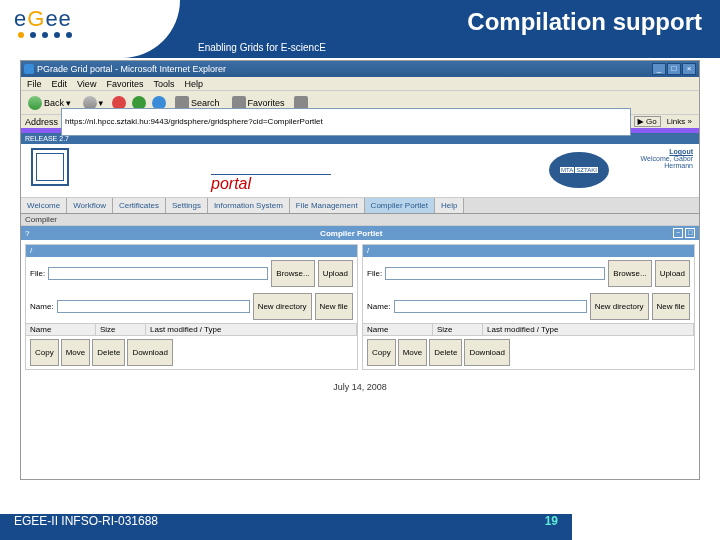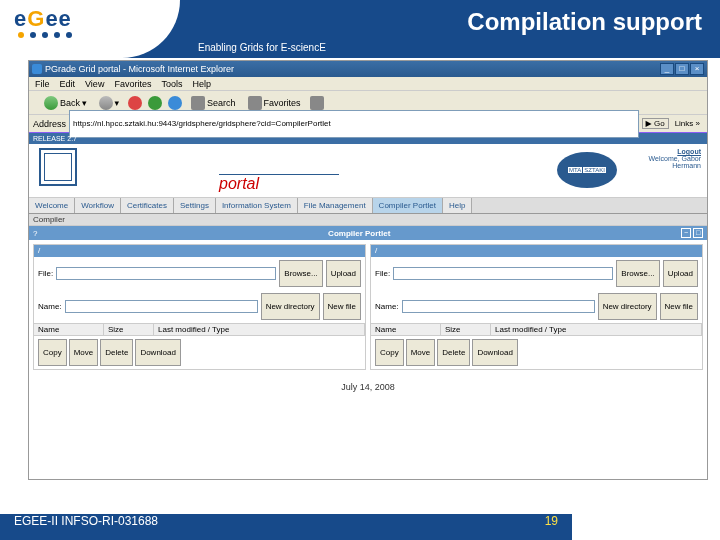--- a/index.html
+++ b/index.html
@@ -1,42 +1,42 @@
 <!DOCTYPE html>
 <html><head>
 <meta charset="utf-8">
 <style>
 *{box-sizing:border-box;margin:0;padding:0;font-family:Arial,sans-serif}
 body{width:720px;height:540px;background:#fff;overflow:hidden;position:relative}
 .hdr{height:58px;background:#174a8a;position:relative}
 .logo-wrap{position:absolute;left:0;top:0;width:180px;height:58px;background:#fff;border-radius:0 0 90px 0}
-.egee-logo{position:absolute;left:14px;top:6px;font-size:22px;font-weight:bold;letter-spacing:1px}
+.egee-logo{position:absolute;left:14px;top:6px;font-size:22px;font-weight:normal;letter-spacing:1px}
 .egee-logo .e1{color:#174a8a}.egee-logo .g{color:#f5a400}.egee-logo .e2{color:#174a8a}
 .egee-dots{position:absolute;left:18px;top:32px;display:flex;gap:6px}
 .egee-dots span{width:6px;height:6px;border-radius:50%;background:#174a8a;display:inline-block}
 .egee-dots span:first-child{background:#f5a400}
 .title{position:absolute;right:18px;top:8px;color:#fff;font-size:24px;font-weight:bold}
 .tagline{position:absolute;left:198px;top:42px;color:#fff;font-size:10px}
-.browser{position:absolute;left:28px;top:60px;width:680px;height:420px;border:1px solid #999;background:#fef9c3;font-size:9px}
+.browser{position:absolute;left:20px;top:60px;width:680px;height:420px;border:1px solid #999;background:#fef9c3;font-size:9px}
 .titlebar{height:16px;background:linear-gradient(#3b6ea5,#2a5a8f);color:#fff;display:flex;align-items:center;padding:0 3px;justify-content:space-between}
 .titlebar-left{display:flex;align-items:center;gap:3px}
 .tb-ie{width:10px;height:10px;background:#3a8bd8;border-radius:2px}
 .tb-btns{display:flex;gap:1px}
 .tb-btns span{width:14px;height:12px;background:#5b8fc7;border:1px solid #1a4a7f;display:inline-block;text-align:center;line-height:10px;font-size:8px;color:#fff}
 .menubar{height:14px;background:#ece9d8;display:flex;gap:10px;padding:0 6px;align-items:center;border-bottom:1px solid #ccc}
-.toolbar{height:24px;background:#ece9d8;display:flex;align-items:center;gap:6px;padding:0 12px;border-bottom:1px solid #ccc}
+.toolbar{height:24px;background:#ece9d8;display:flex;align-items:center;gap:6px;padding:0 4px;border-bottom:1px solid #ccc}
 .tb-btn{display:flex;align-items:center;gap:2px;padding:1px 3px}
 .tb-ico{width:14px;height:14px;border-radius:50%;display:inline-block}
 .ico-back{background:linear-gradient(#7fc97f,#3a9a3a)}
 .ico-fwd{background:linear-gradient(#bbb,#888)}
 .ico-x{background:#d44}
 .ico-r{background:#3a9a3a}
 .ico-h{background:#3a8bd8}
 .ico-s{background:#888;border-radius:2px}
-.addrbar{height:18px;background:#ece9d8;display:flex;align-items:center;gap:3px;padding:0 4px;border-bottom:1px solid #8b5cf6}
+.addrbar{height:18px;background:#ece9d8;display:flex;align-items:center;gap:3px;padding:0 4px;border-bottom:5px solid #8b5cf6}
 .addr-input{flex:1;height:28px;background:#fff;border:1px solid #7f9db9;padding:0 3px;font-size:8px}
 .go-btn{padding:0 3px;border:1px solid #999;background:#ece9d8;font-size:8px}
 .links{padding:0 3px;font-size:8px}
 .content{background:#fff;height:calc(100% - 72px);overflow:hidden}
 .rel-bar{height:11px;background:#3b6ea5;color:#fff;font-size:7px;padding:0 4px;line-height:11px}
 .portal-hdr{height:54px;background:#fff;position:relative;border-bottom:1px solid #ccc}
 .pgrade-logo{position:absolute;left:10px;top:4px;display:flex;align-items:center;gap:4px}
 .hex{width:38px;height:38px;border:2px solid #2a5a8f;transform:rotate(0deg);position:relative}
 .hex::before{content:"";position:absolute;inset:3px;border:1px solid #2a5a8f}
 .pgrade-txt{font-family:Impact,sans-serif;font-size:22px;color:#2a5a8f;letter-spacing:1px}
@@ -57,21 +57,21 @@
 .panel-path{height:12px;background:#6699cc;color:#fff;font-size:8px;padding:0 4px;line-height:12px}
 .panel-row{display:flex;align-items:center;gap:3px;padding:3px 4px;font-size:8px}
 .panel-row input[type=text]{flex:1;height:13px;border:1px solid #7f9db9;font-size:8px;padding:0 2px}
 .pbtn{padding:0 4px;height:27px;border:1px solid #999;background:#ece9d8;font-size:8px;line-height:12px}
 .thead{display:flex;background:#eee;border-top:1px solid #ccc;border-bottom:1px solid #ccc;font-size:8px}
 .thead div{padding:1px 4px;border-right:1px solid #ccc}
 .th-name{width:70px}.th-size{width:50px}.th-mod{flex:1}
 .panel-btns{display:flex;gap:2px;padding:3px 4px}
 .date{text-align:center;font-size:9px;padding:8px 0;color:#333}
 .footer{position:absolute;left:0;bottom:0;width:572px;height:26px;background:#174a8a;color:#fff;display:flex;align-items:flex-start;justify-content:space-between;padding:0 14px;font-size:12px}
-.ftr-r{color:#fde047;font-weight:normal}
+.ftr-r{color:#5eead4;font-weight:bold}
 </style>
 </head>
 <body>
 
 <div class="hdr">
   <div class="logo-wrap">
     <div class="egee-logo">
       <span class="e1">e</span><span class="g">G</span><span class="e2">ee</span>
     </div>
     <div class="egee-dots">

